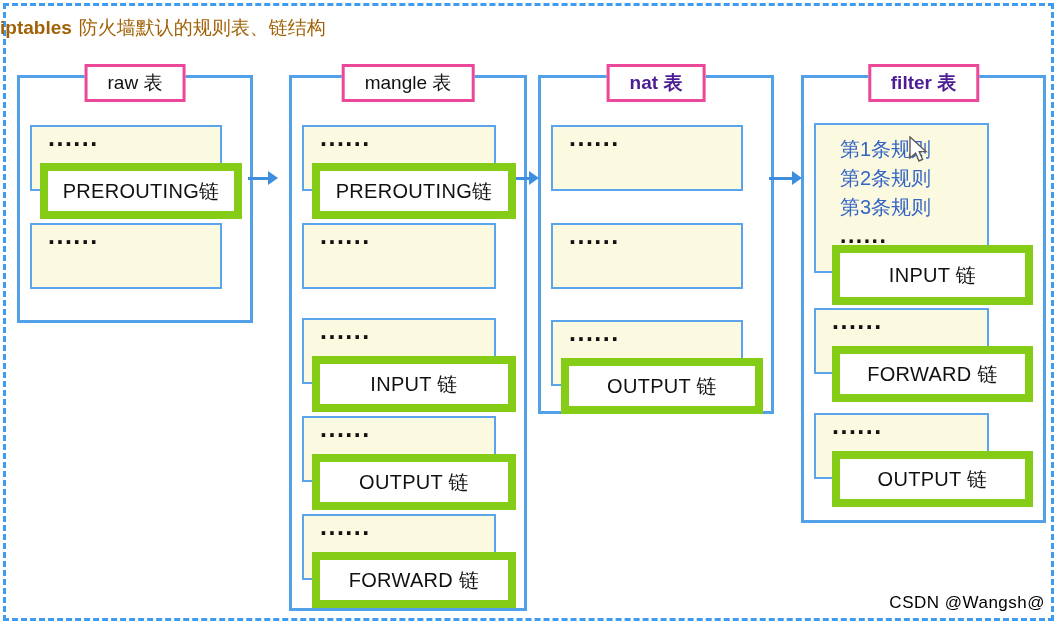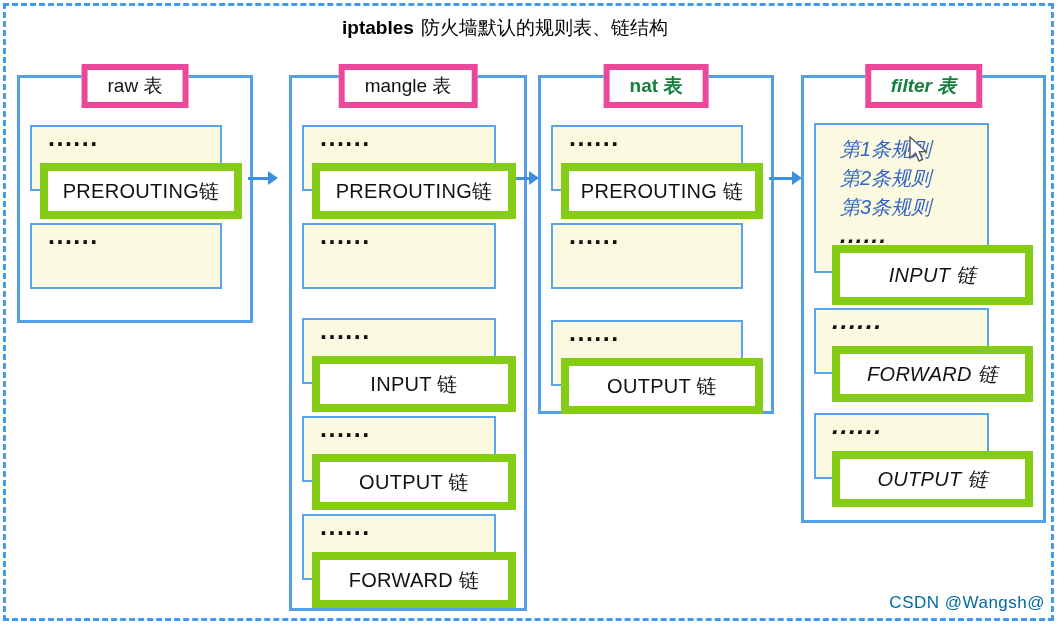--- a/index.html
+++ b/index.html
@@ -5,37 +5,37 @@
   html,body { margin:0; padding:0; background:#ffffff; }
   .canvas {
     position:relative; width:1057px; height:624px; background:#ffffff;
     font-family:"Liberation Sans","DejaVu Sans",sans-serif; overflow:hidden;
     color:#111;
   }
   .dash-frame {
     position:absolute; inset:3px; border:3px dashed #3f9bf2; pointer-events:none;
   }
   .main-title {
-    position:absolute; top:15px; left:0; width:1010px; text-align:center;
-    font-size:19px; color:#000000; white-space:nowrap;
+    position:absolute; top:15px; left:0; width:1010px; 
+    font-size:19px; color:#a16207; white-space:nowrap;
   }
   .main-title .brand { font-weight:bold; margin-right:7px; }
 
   .column { position:absolute; border:3px solid #52a0e8; background:#ffffff; }
   .col-raw    { left:17px;  top:75px; width:230px; height:242px; }
   .col-mangle { left:289px; top:75px; width:232px; height:530px; }
   .col-nat    { left:538px; top:75px; width:230px; height:333px; }
-  .col-filter { left:801px; top:75px; width:239px; height:442px;font-style:italic; }
+  .col-filter { left:801px; top:75px; width:239px; height:442px; }
 
   .col-title {
     position:absolute; top:-14px; left:50%; transform:translateX(-50%);
-    background:#ffffff; border:6px solid #ec4899; padding:5px 20px;
+    background:#ffffff; border:3px solid #ec4899; padding:5px 20px;
     font-size:19px; white-space:nowrap; z-index:3; line-height:22px;
   }
-  .col-title.accent { color:#15803d; font-weight:bold; }
+  .col-title.accent { color:#4c1d95; font-weight:bold; }
 
   .chain-group { position:absolute; left:10px; right:8px; height:96px; }
   .pad {
     position:absolute; left:0; top:0; right:20px; height:62px;
     background:#fbfae1; border:2px solid #5aa4ec;
   }
   .col-filter .pad { right:46px; }
   .dots {
     position:absolute; left:16px; top:-4px;
     font-size:25px; font-weight:bold; letter-spacing:1.5px; color:#111;
@@ -56,21 +56,21 @@
   .arrow { position:absolute; top:177px; height:3px; background:#3e8ee0; z-index:1; }
   .arrow::after {
     content:''; position:absolute; right:-9px; top:-6px;
     border-left:10px solid #3e8ee0; border-top:7px solid transparent; border-bottom:7px solid transparent;
   }
   .arrow-1 { left:248px; width:21px; }
   .arrow-2 { left:510px; width:20px; }
   .arrow-3 { left:769px; width:24px; }
 
   .watermark {
-    position:absolute; top:593px; right:12px; font-size:17px; color:#0369a1;
+    position:absolute; top:593px; right:12px; font-size:17px; color:#000000;
     letter-spacing:0.5px; z-index:5;
   }
   .cursor { position:absolute; left:908px; top:136px; z-index:6; }
 </style>
 </head>
 <body>
 
 <div class="canvas">
   <div class="dash-frame"></div>
 
@@ -125,21 +125,20 @@
       <div class="chain-box">FORWARD 链</div>
     </div>
   </div>
 
   <div class="column col-nat">
     <div class="col-title accent">nat 表</div>
     <div class="chain-group" style="top:47px">
       <div class="pad">
         <span class="dots">......</span>
       </div>
-      <div class="chain-box">PREROUTING 链</div>
     </div>
     <div class="chain-group" style="top:145px">
       <div class="pad">
         <span class="dots">......</span>
       </div>
     </div>
     <div class="chain-group" style="top:242px">
       <div class="pad">
         <span class="dots">......</span>
       </div>

